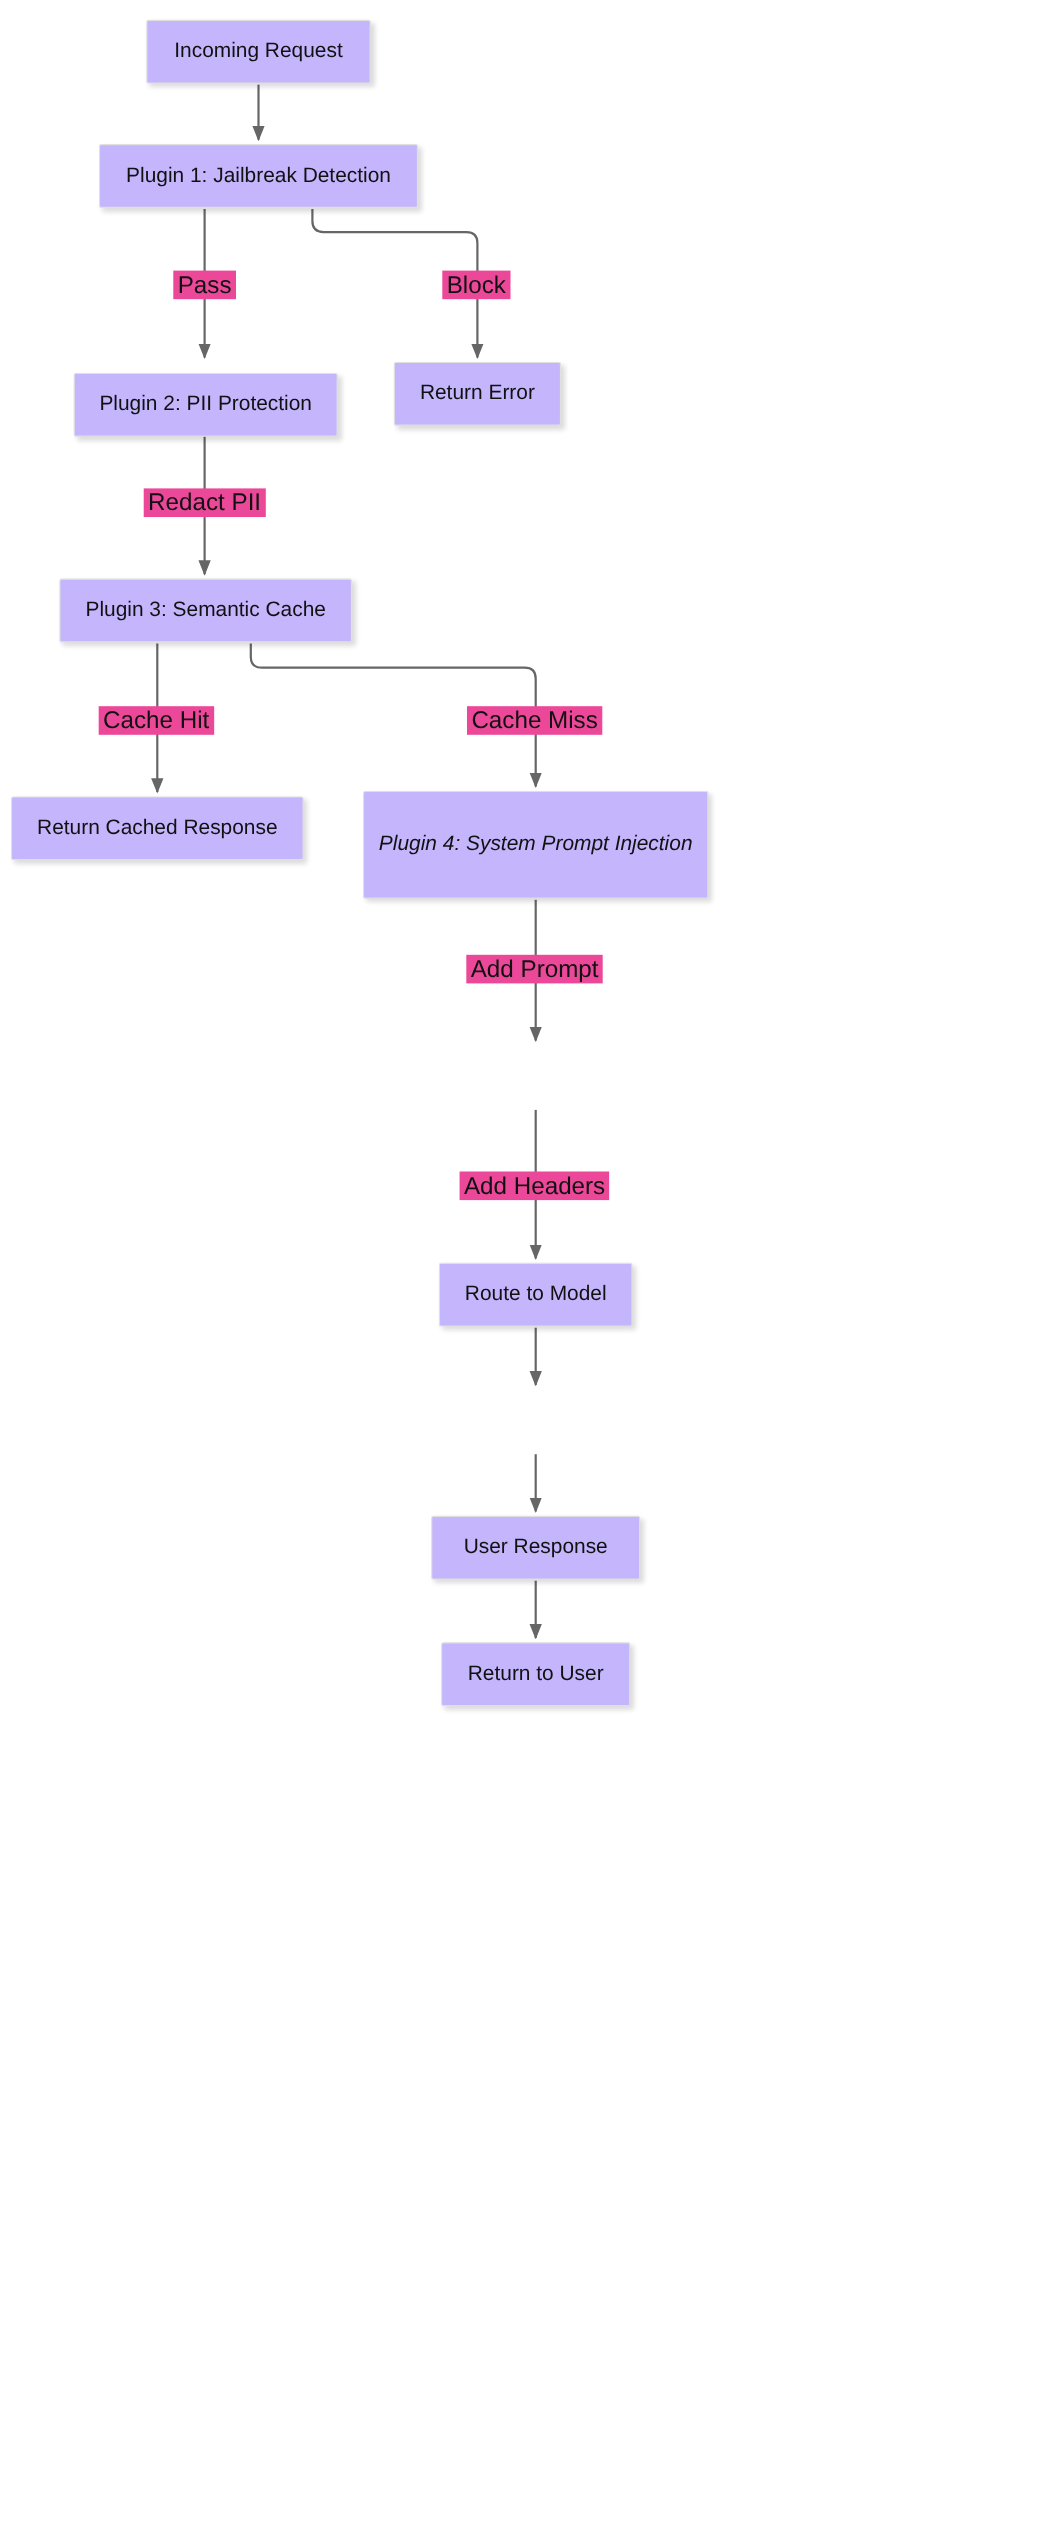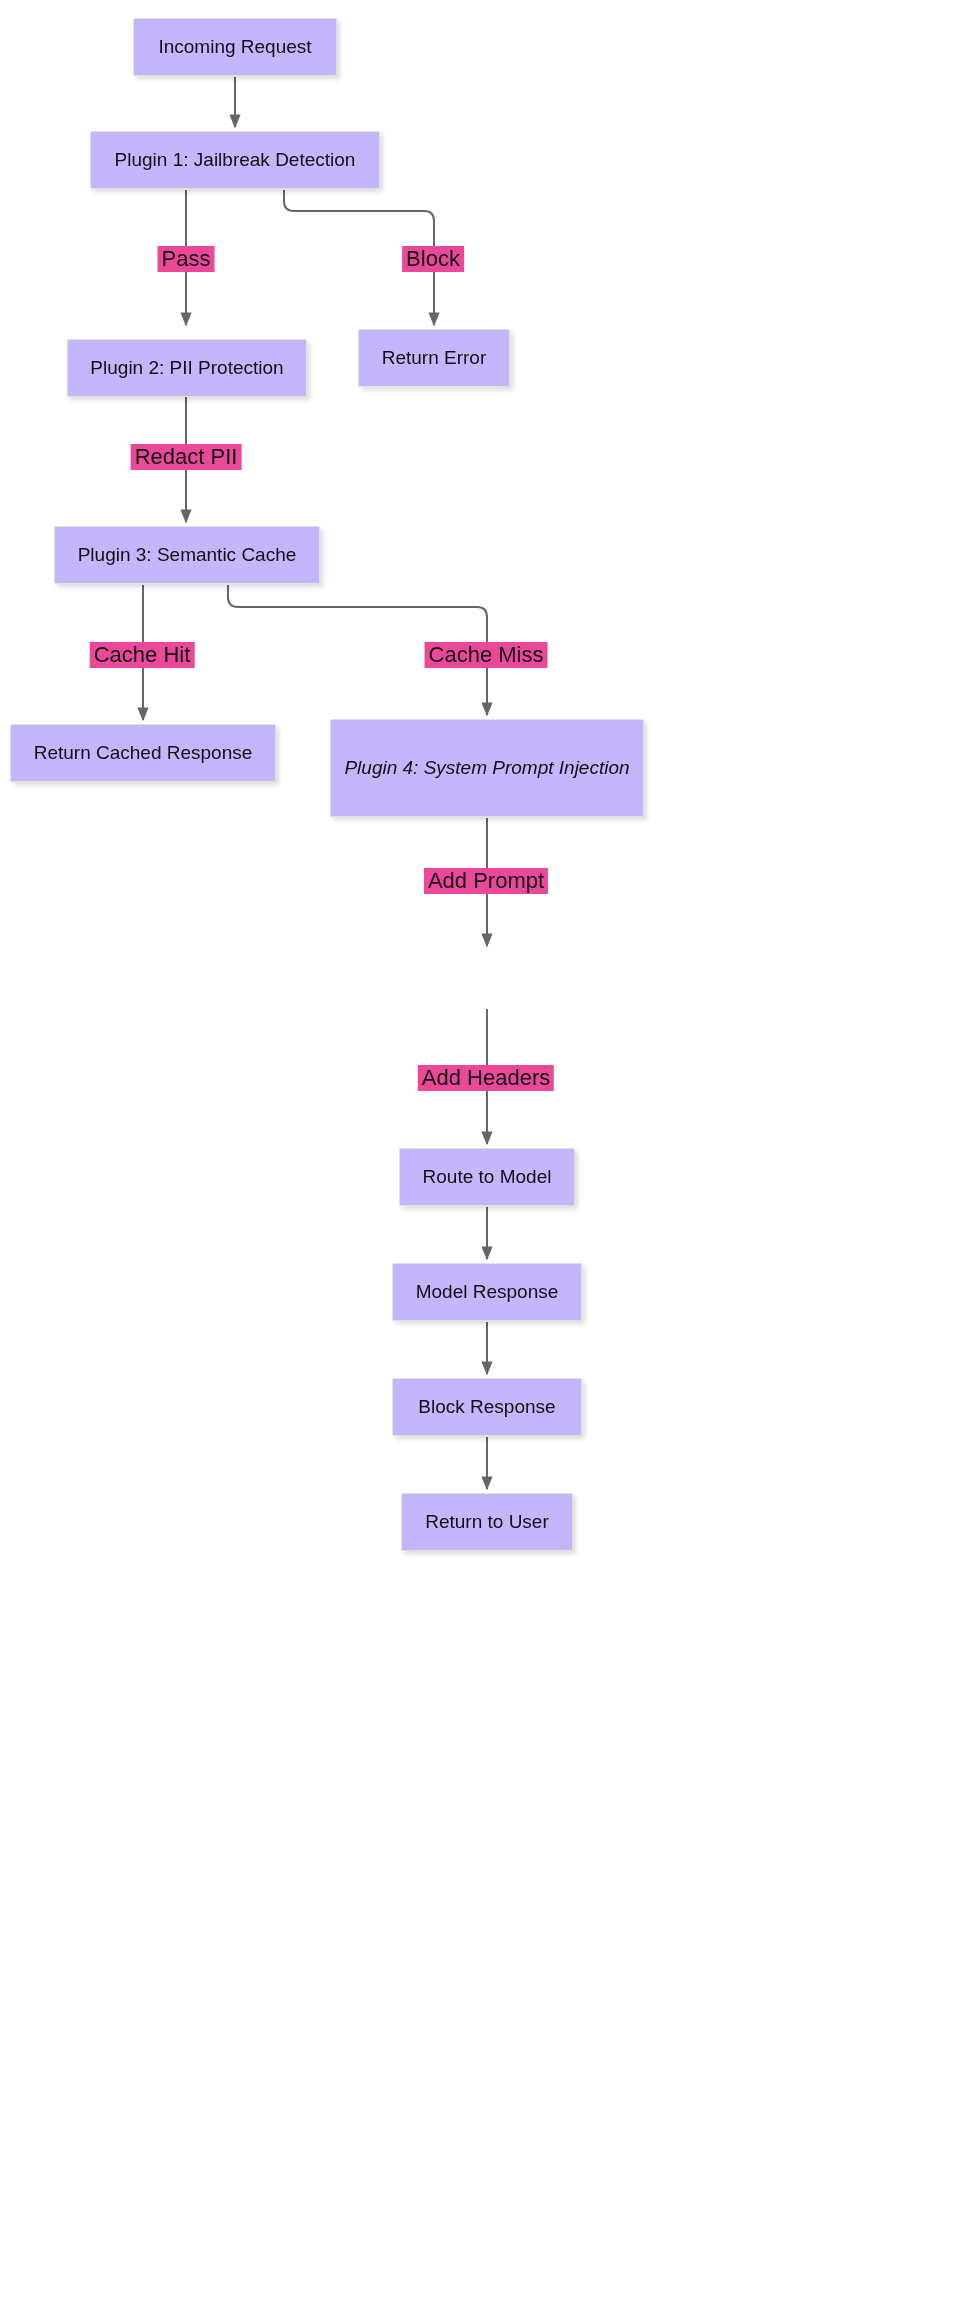--- a/index.html
+++ b/index.html
@@ -102,26 +102,23 @@
 
   <div class="node" style="left:330px;top:719px;width:314px;height:98px;font-style:italic;">
     <span>Plugin 4: System Prompt Injection</span>
   </div>
 
 
   <div class="node" style="left:399px;top:1148px;width:176px;height:58px;">
     <span>Route to Model</span>
   </div>
 
-  <div class="node" style="left:392px;top:1263px;width:190px;height:58px;">
-    <span>Model Response</span>
-  </div>
 
   <div class="node" style="left:392px;top:1378px;width:190px;height:58px;">
-    <span>Block Response</span>
+    <span>User Response</span>
   </div>
 
   <div class="node" style="left:401px;top:1493px;width:172px;height:58px;">
     <span>Return to User</span>
   </div>
 
   <div class="edge-label" style="left:186px;top:259px;">Pass</div>
 
   <div class="edge-label" style="left:433px;top:259px;">Block</div>
 

